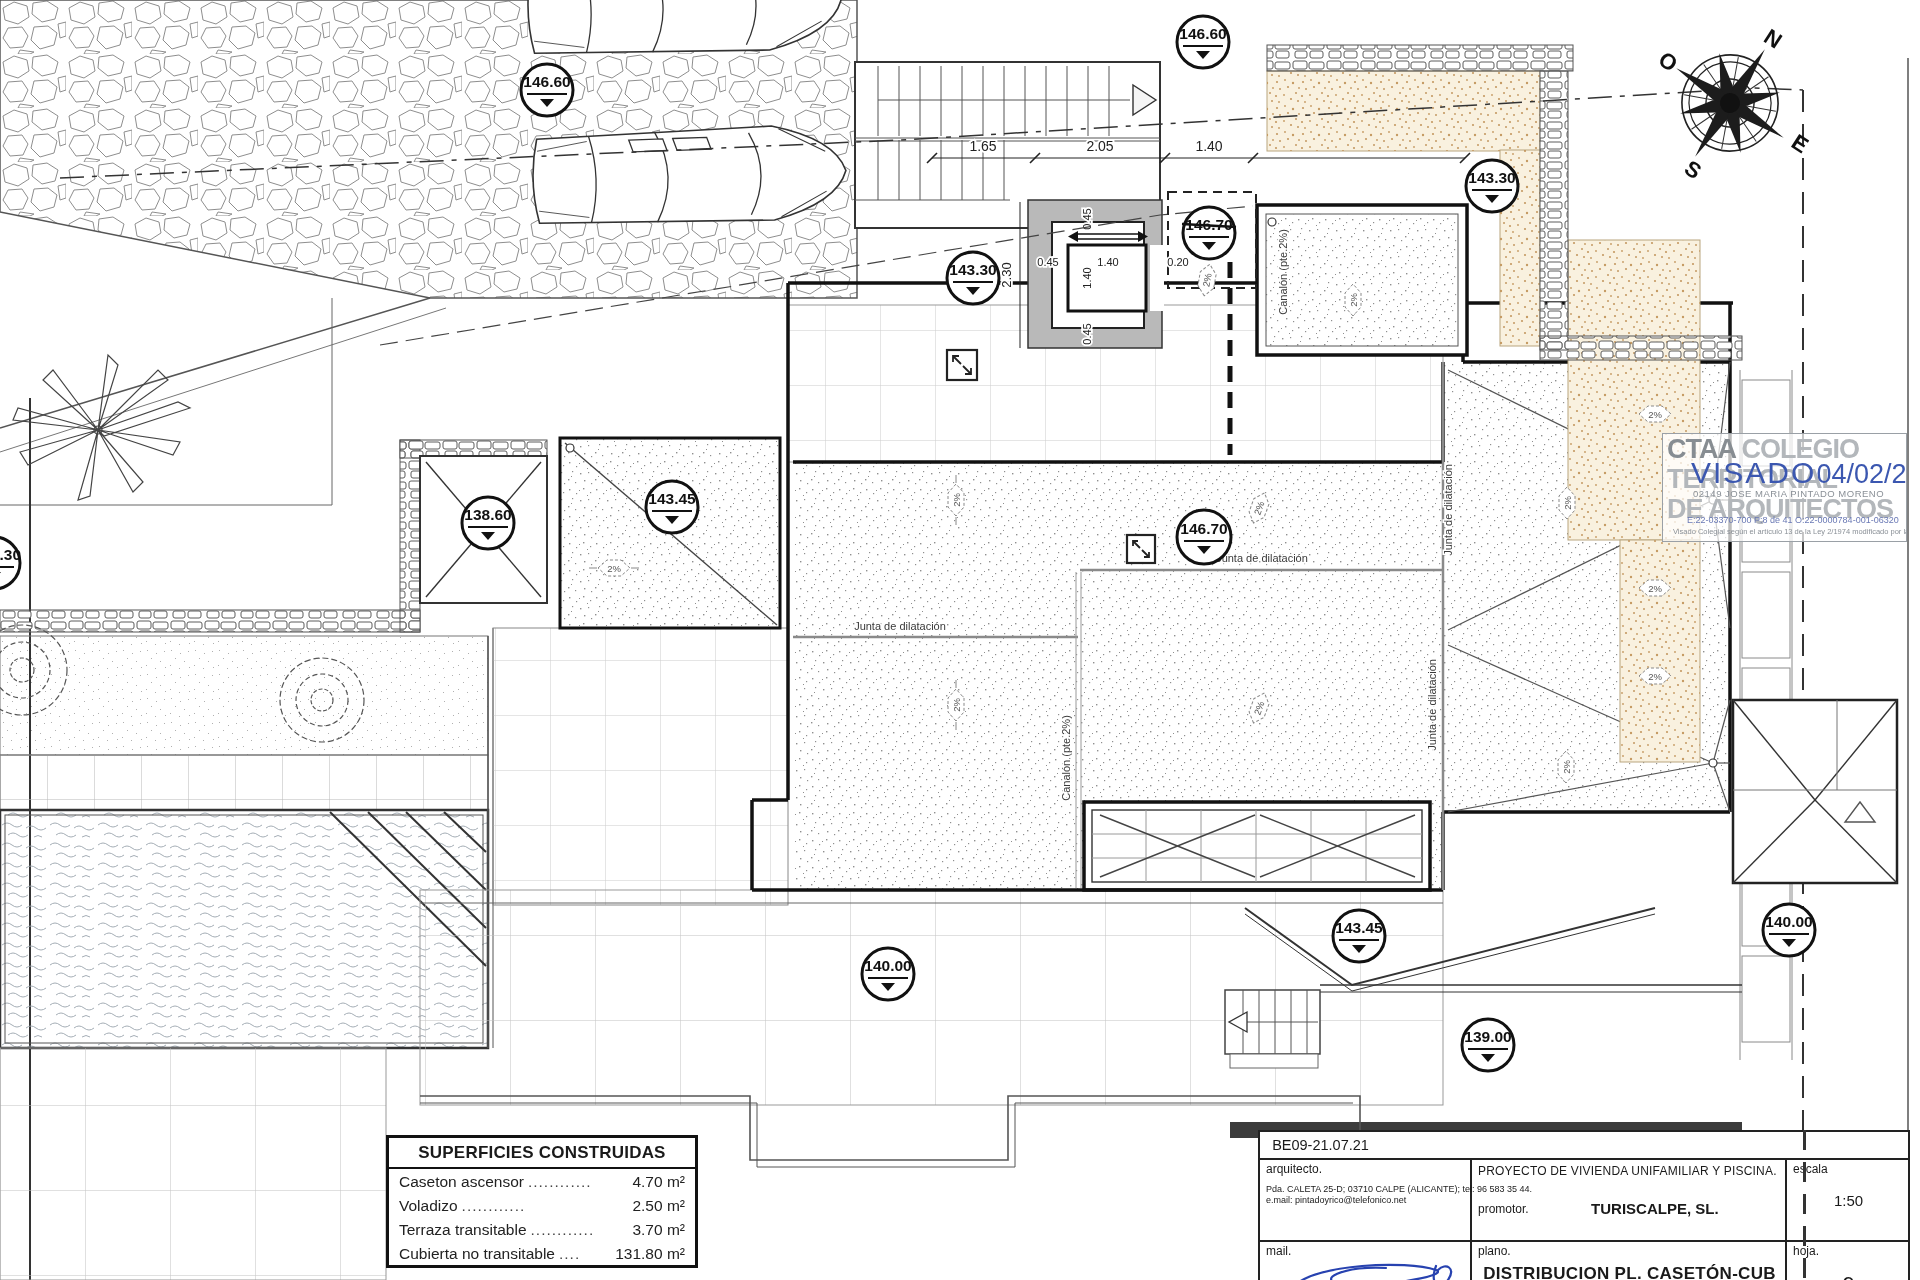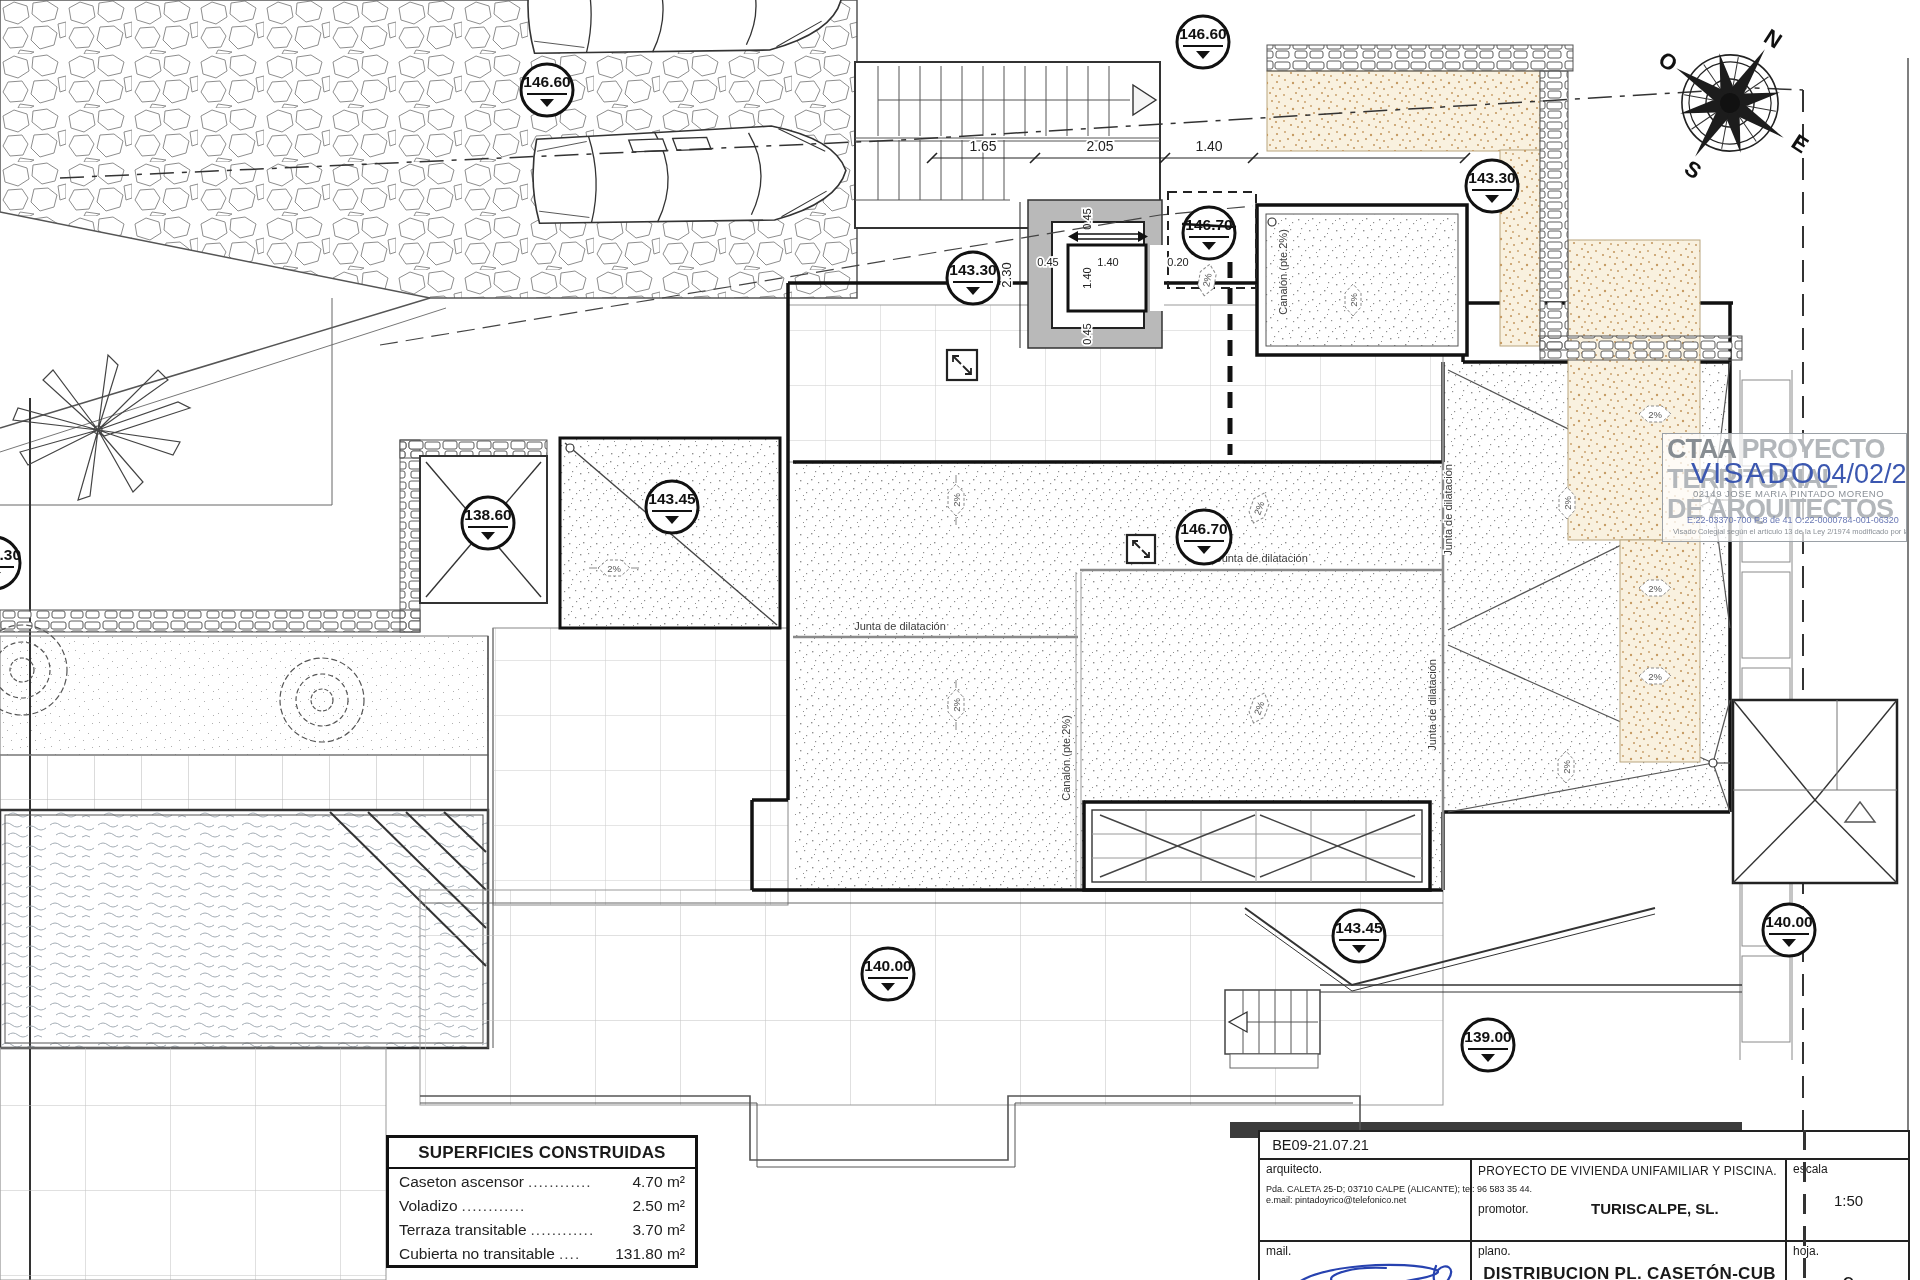--- a/index.html
+++ b/index.html
@@ -636,21 +636,21 @@
     <text class="cmp" x="1769" y="45" text-anchor="middle" transform="rotate(33,1769,45)">N</text>
     <text class="cmp" x="1664" y="68" text-anchor="middle" transform="rotate(33,1664,68)">O</text>
     <text class="cmp" x="1796" y="150" text-anchor="middle" transform="rotate(33,1796,150)">E</text>
     <text class="cmp" x="1689" y="176" text-anchor="middle" transform="rotate(33,1689,176)">S</text>
   </g>
 </svg>
 
 <div class="abs stamp">
   <div class="stamp-wm">
     <div><span class="ctaa">CTAA</span>
-      <span>PROYECTO</span></div>
+      <span>COLEGIO</span></div>
     <div>TERRITORIAL</div>
     <div>DE ARQUITECTOS</div>
   </div>
   <div class="stamp-fg">
     <div class="visado-row">
       <span class="visado-word">VISADO</span>
       <span class="visado-date">04/02/22</span>
     </div>
     <div class="stamp-col">02149 JOSE MARIA PINTADO MORENO</div>
     <div class="stamp-refs">E:22-03370-700      P:8 de 41      O:22-0000784-001-06320</div>

